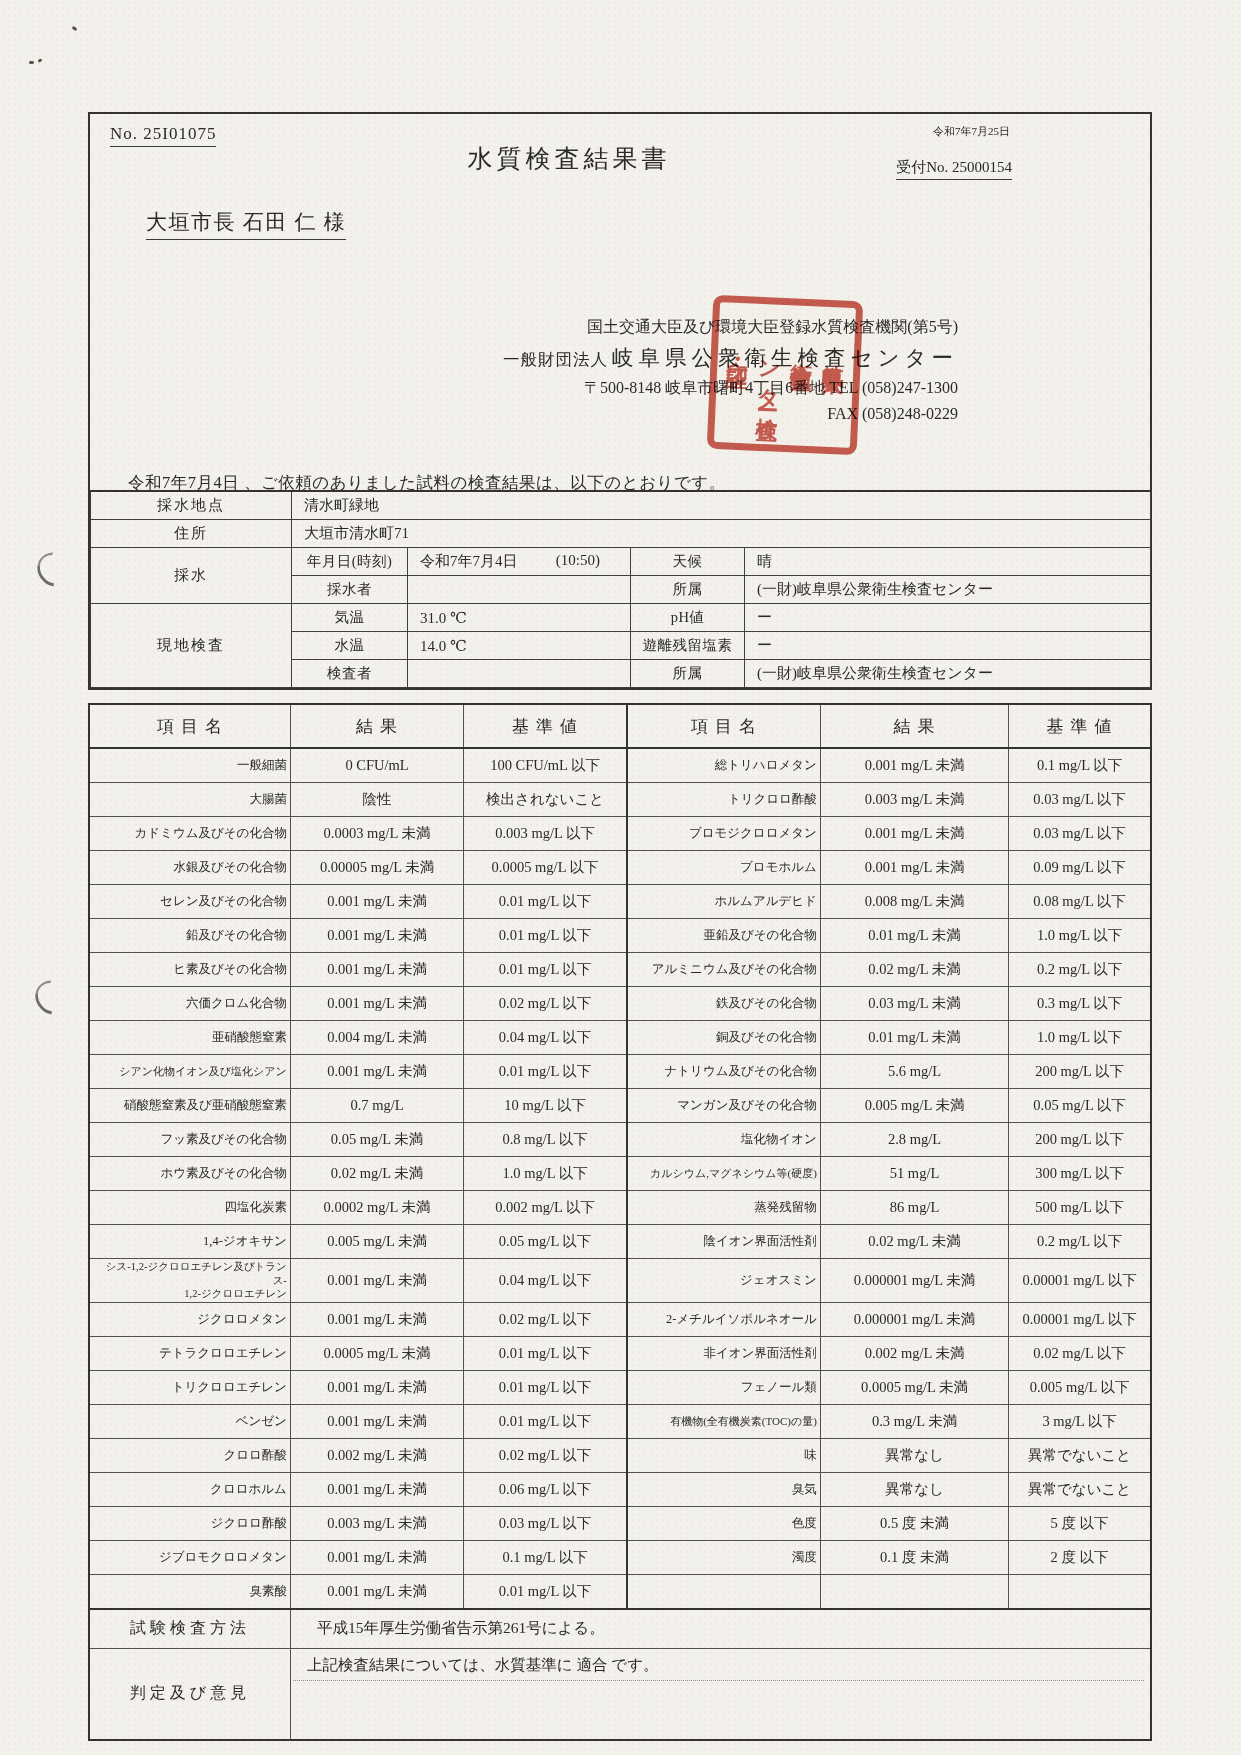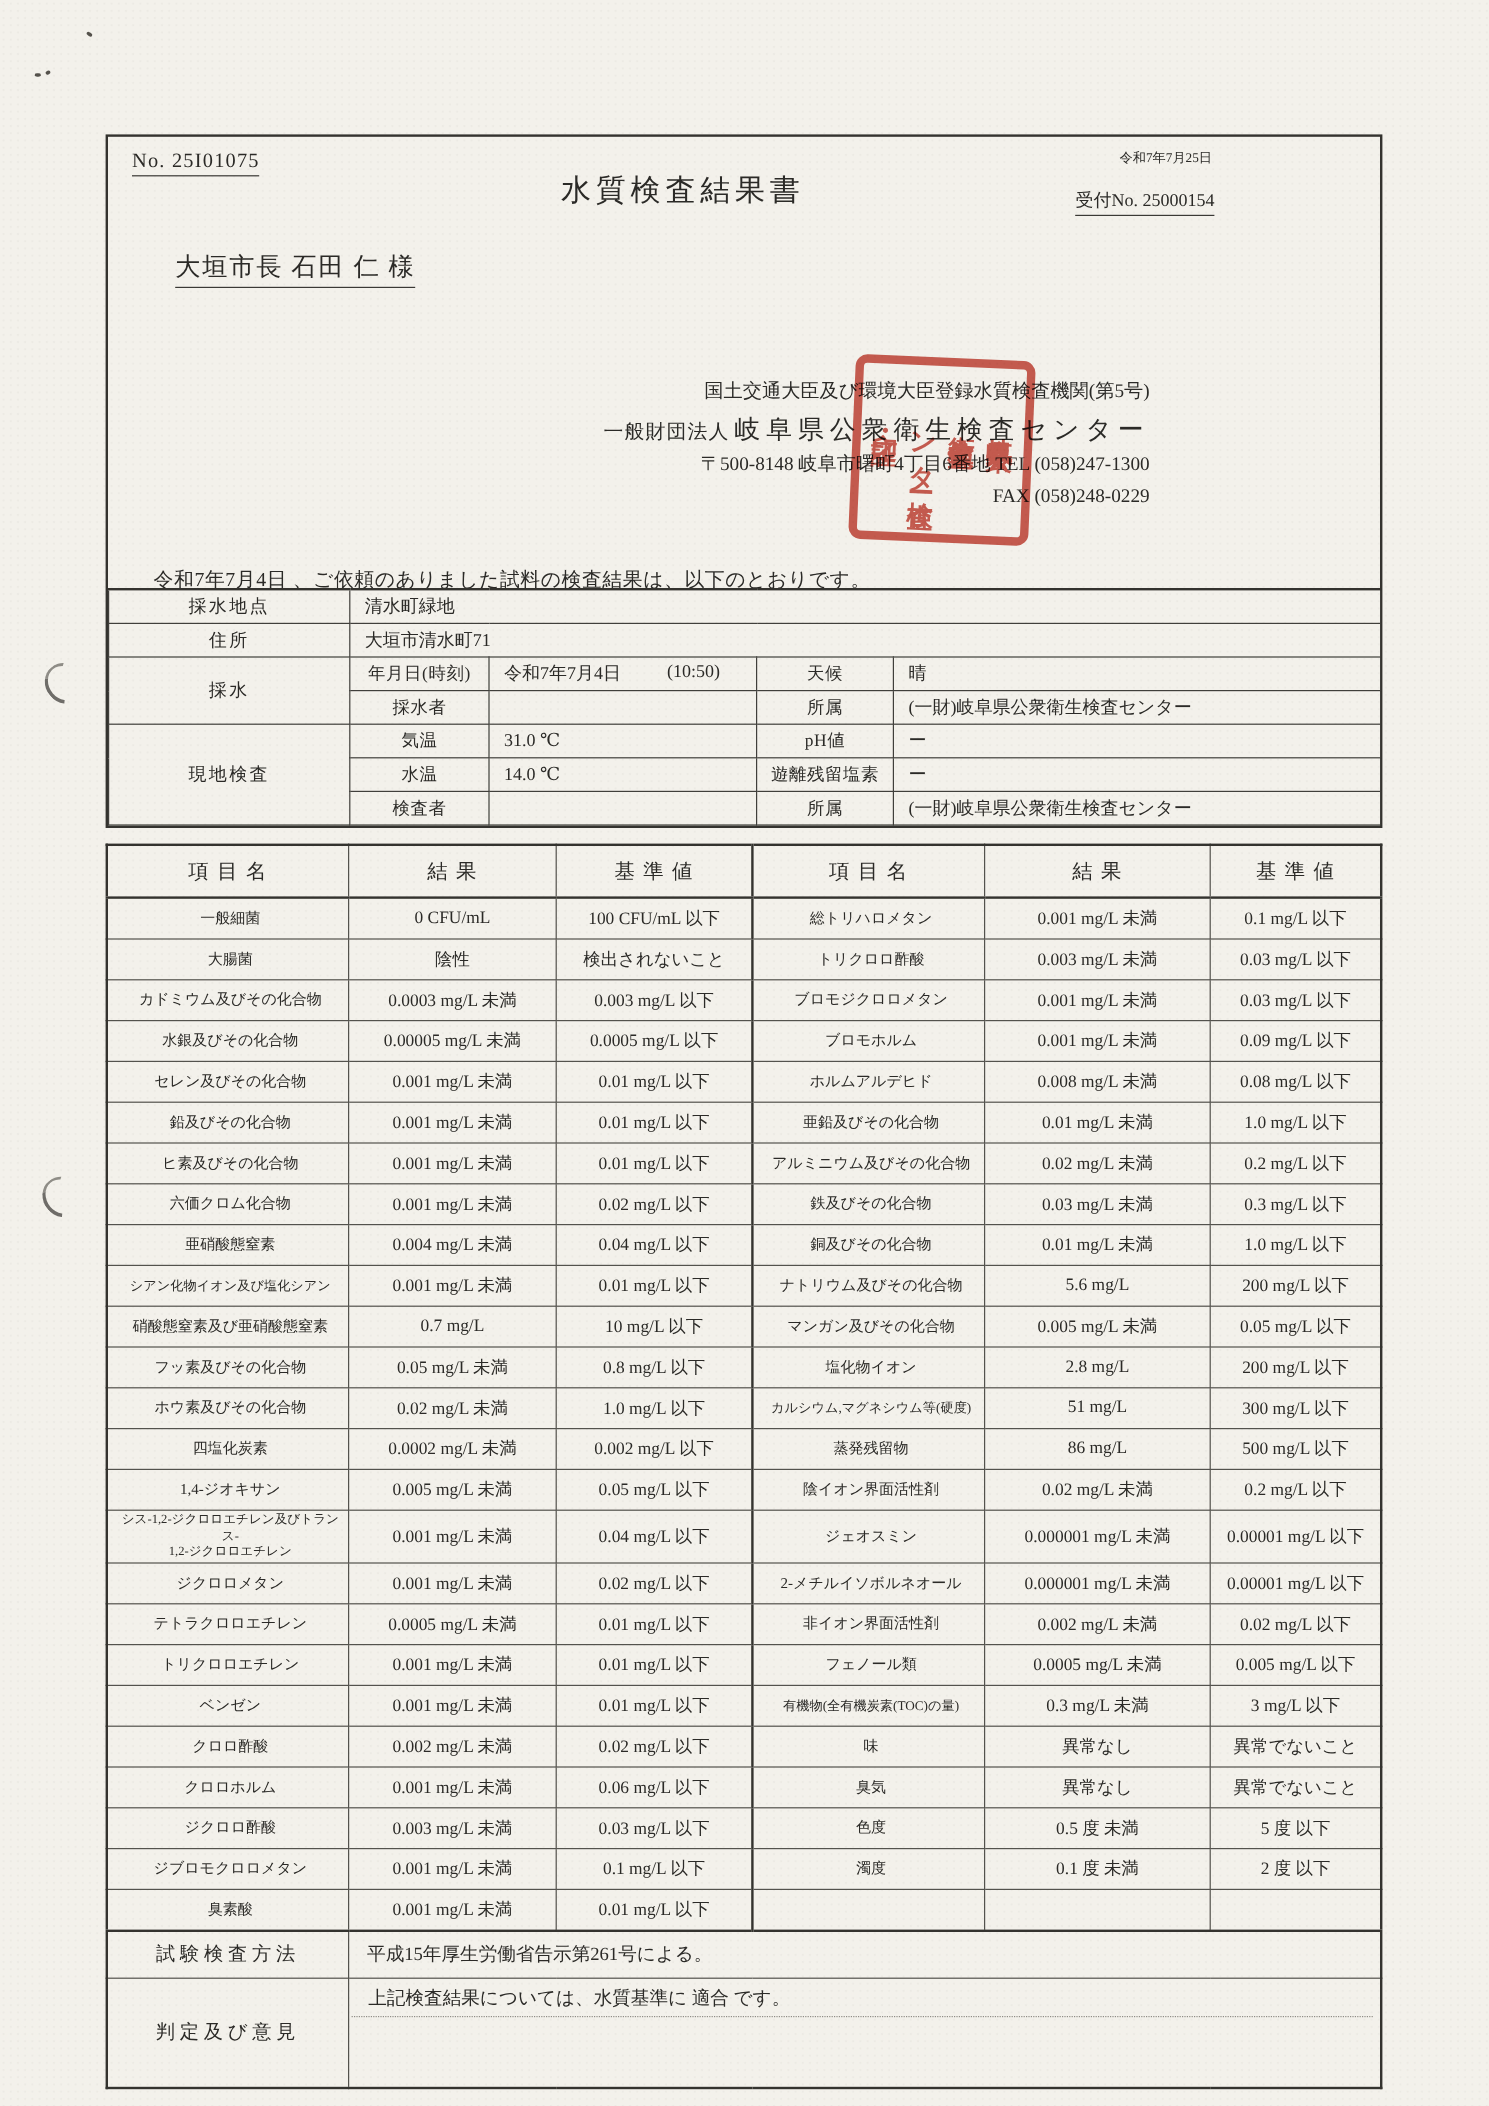--- a/index.html
+++ b/index.html
@@ -46,28 +46,28 @@
   .info-table td.slab{text-align:center;letter-spacing:.5px;font-size:14.5px;}
   .info-table td.val{text-align:left;padding-left:12px;}
   .dval{display:flex;justify-content:space-between;padding-right:26px;}
 
   
   .main-table{position:absolute;left:88px;top:703px;width:1064px;
               border:2.5px solid #34332f;}
   .main-table th{height:40px;font-size:17px;font-weight:normal;letter-spacing:7px;padding-left:7px;
               border-bottom:2.5px solid #34332f;border-left:1px solid #53524d;}
   .main-table td{height:31px;border:1px solid #53524d;font-size:14.5px;overflow:hidden;}
-  .main-table td.item{font-size:12.5px;text-align:center;padding:1px 3px 1px 7px;}
+  .main-table td.item{font-size:12.5px;text-align:right;padding:1px 3px 1px 7px;}
   .main-table td.item.small{font-size:11px;}
   .main-table td.item.tiny{font-size:10.5px;white-space:pre-line;line-height:1.3;}
   .main-table td.val{text-align:center;}
   .main-table .mid{border-left:2.5px solid #34332f !important;}
   .main-table tr.frow td{border-top:2.5px solid #34332f;}
   .main-table td.flabel{text-align:center;font-size:16px;letter-spacing:4px;height:36px;font-family:Liberation Serif, serif;}
-  .main-table td.fval{text-align:left;padding-left:15px;font-size:15.5px;}
+  .main-table td.fval{text-align:left;padding-left:26px;font-size:15.5px;}
   .main-table tr.jrow td{height:86px;}
   .main-table tr.jrow td.fval{vertical-align:top;padding:4px 0 0 0;}
   .jline{border-bottom:1.5px dotted #8f8d86;padding:2px 0 4px 14px;margin:0 6px 0 2px;font-size:15.5px;}
 </style>
 </head>
 <body>
 
 <div class="page">
 
   <div class="speck" style="left:72px;top:27px;width:5px;height:3px;transform:rotate(35deg);"></div>

